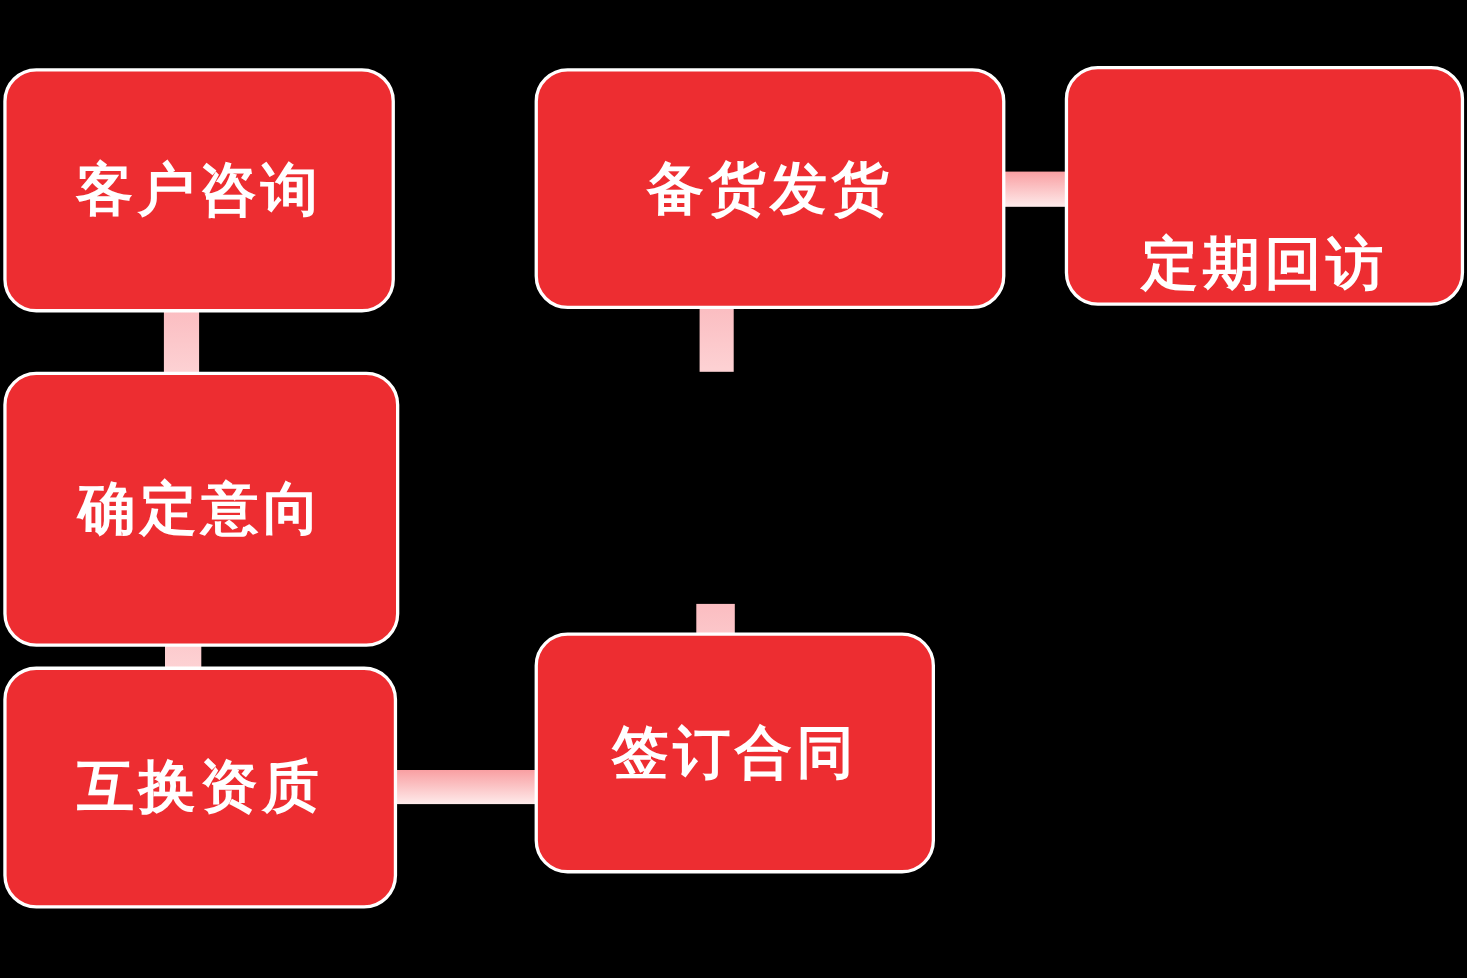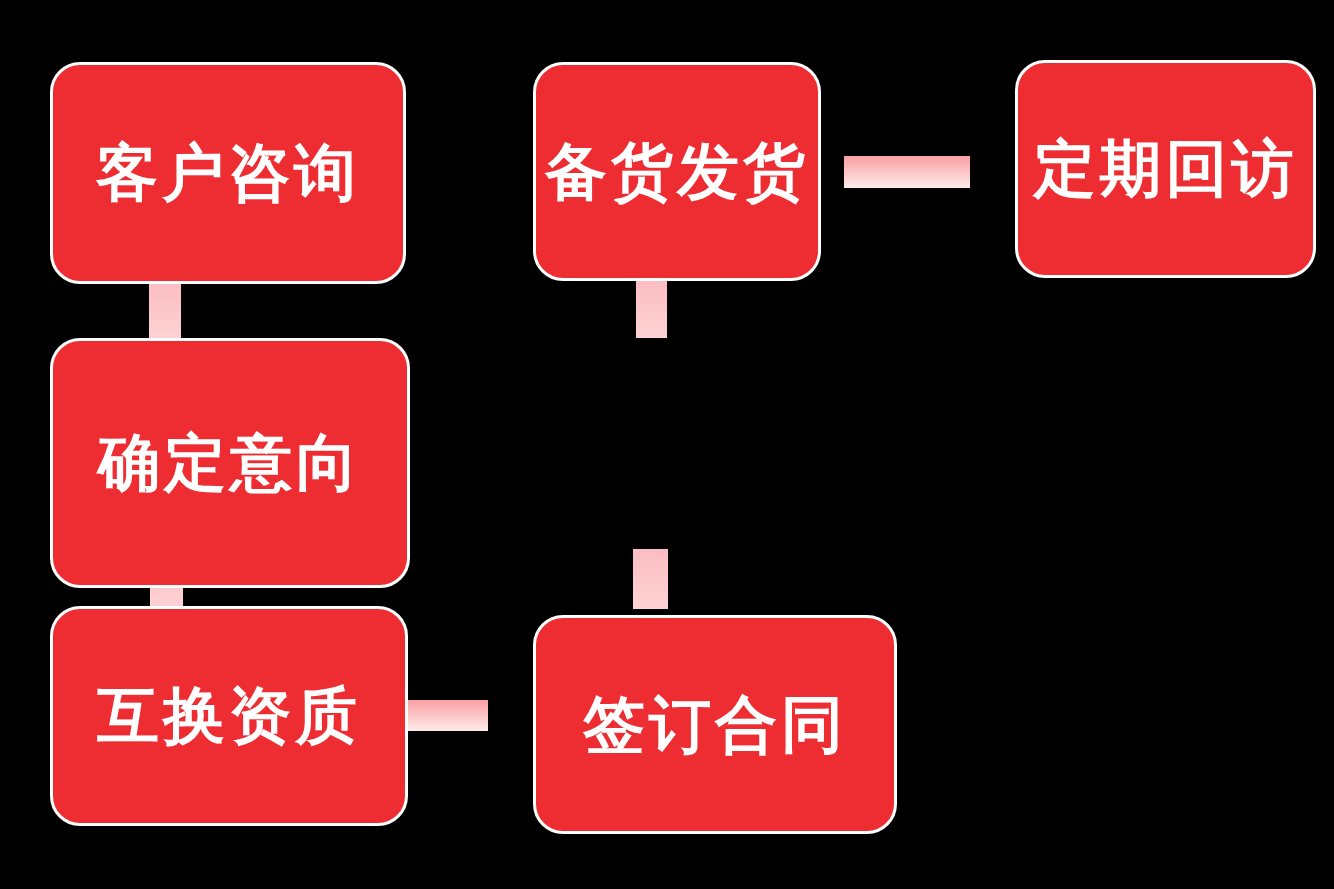--- a/index.html
+++ b/index.html
@@ -19,48 +19,47 @@
     position: absolute;
     box-sizing: border-box;
     background: var(--node-fill, #ed2d31);
     border: 3px solid var(--node-border, #ffffff);
     border-radius: 30px;
     display: flex;
     align-items: center;
     justify-content: center;
     color: var(--node-text-color, #ffffff);
     font-weight: bold;
-    font-size: 62px;
+    font-size: 52px;
     letter-spacing: 4px;
     text-align: center;
     z-index: 2;
-    margin-left: 47px;
   }
   .conn {
     position: absolute;
     z-index: 1;
   }
   .conn-v {
     background: linear-gradient(180deg,
       var(--connector-v-top, #fbbdc1) 0%,
       var(--connector-v-bottom, #fdd2d4) 100%);
   }
   .conn-h {
     background: linear-gradient(180deg,
       var(--connector-h-top, #f99fa2) 0%,
       var(--connector-h-bottom, #feebeb) 100%);
   }
   
   #n1 { left: 3px;   top: 62px;  width: 356px; height: 222px; }
   #n2 { left: 3px;   top: 338px; width: 360px; height: 250px; }
   #n3 { left: 3px;   top: 606px; width: 358px; height: 220px; }
-  #n4 { left: 486px; top: 615px; width: 364px; height: 219px; }
+  #n4 { left: 486px; top: 575px; width: 364px; height: 219px; }
   #n5 { left: 486px; top: 336px; width: 361px; height: 215px; }
-  #n6 { left: 486px; top: 62px;  width: 288px; height: 219px; }
-  #n7 { left: 968px; top: 60px;  width: 301px; height: 218px; }
+  #n6 { left: 486px; top: 62px;  width: 428px; height: 219px; }
+  #n7 { left: 968px; top: 60px;  width: 363px; height: 218px; align-items: flex-end; }
   
   #c1 { left: 149px; top: 282px; width: 32px;  height: 58px; }
   #c2 { left: 150px; top: 547px; width: 33px;  height: 61px; }
   #c3 { left: 359px; top: 700px; width: 129px; height: 31px; }
   #c4 { left: 633px; top: 549px; width: 35px;  height: 60px; }
   #c5 { left: 636px; top: 279px; width: 31px;  height: 59px; }
   #c6 { left: 844px; top: 156px; width: 126px; height: 32px; }
 </style>
 </head>
 <body>

